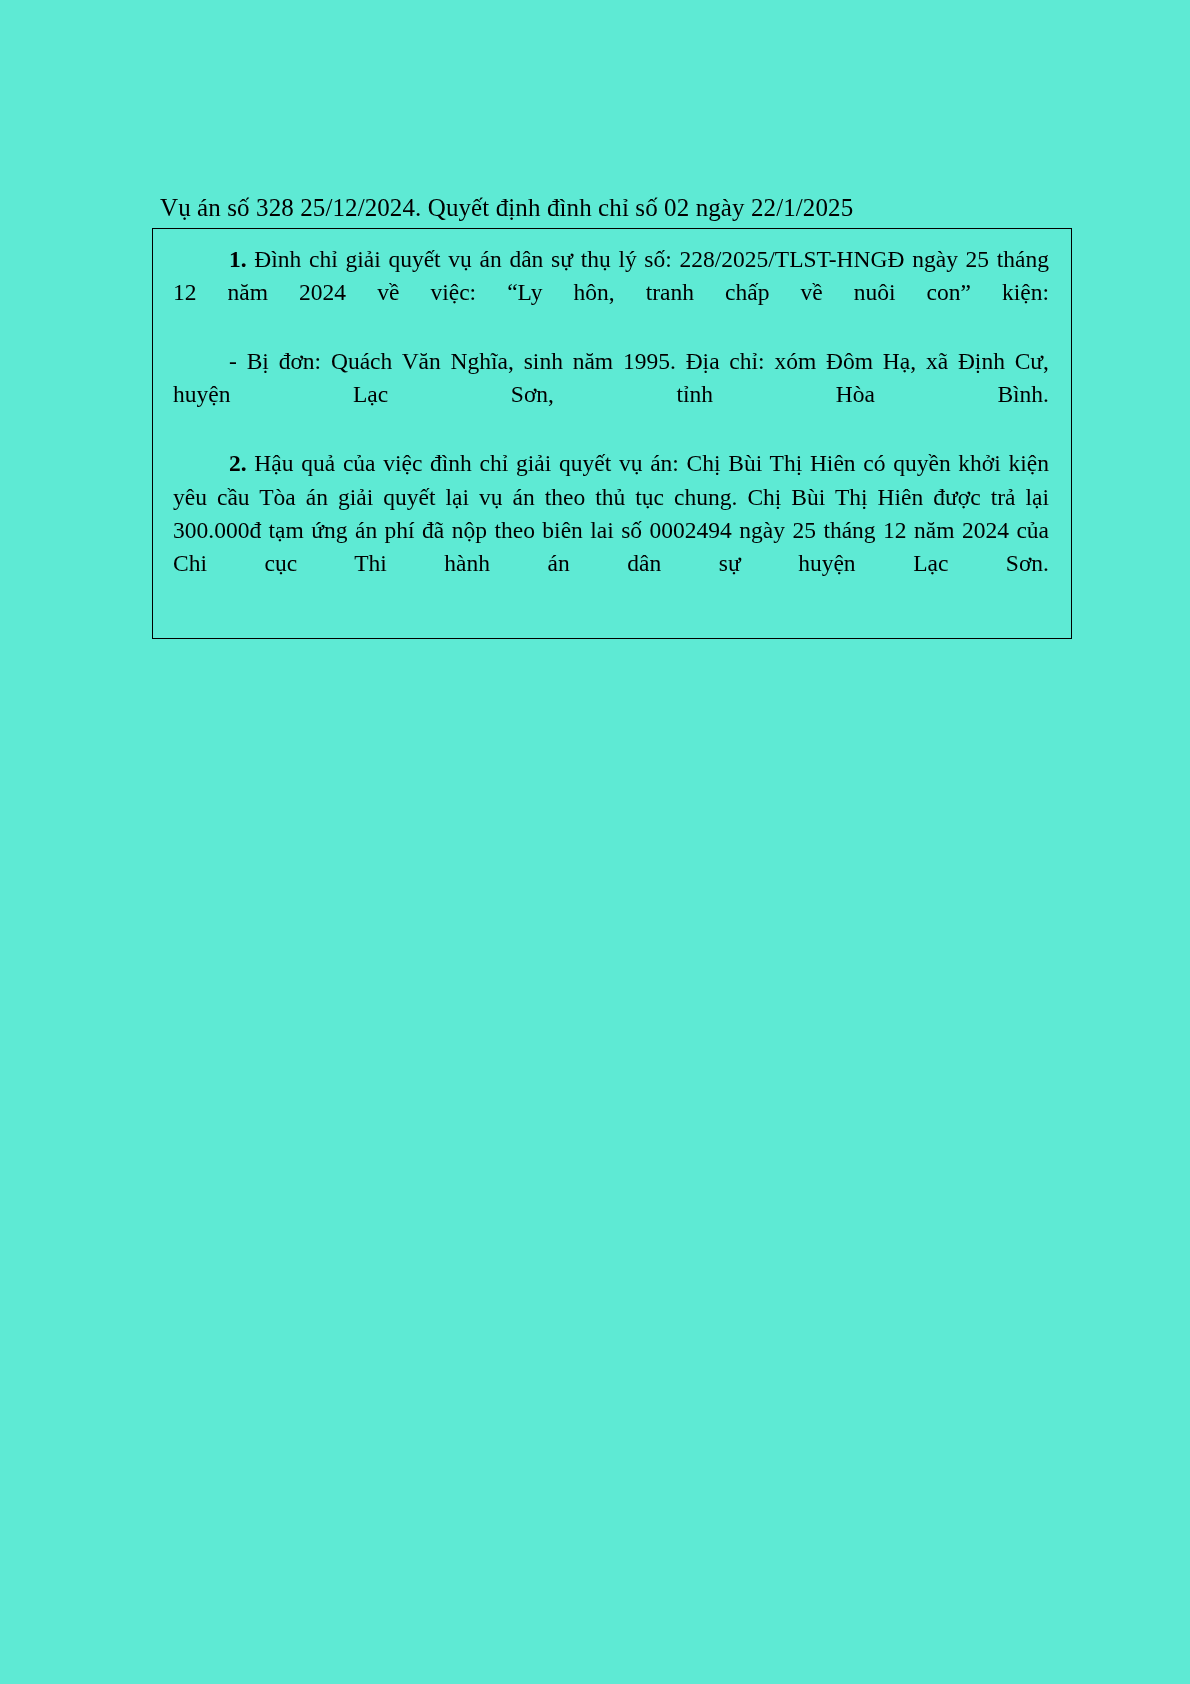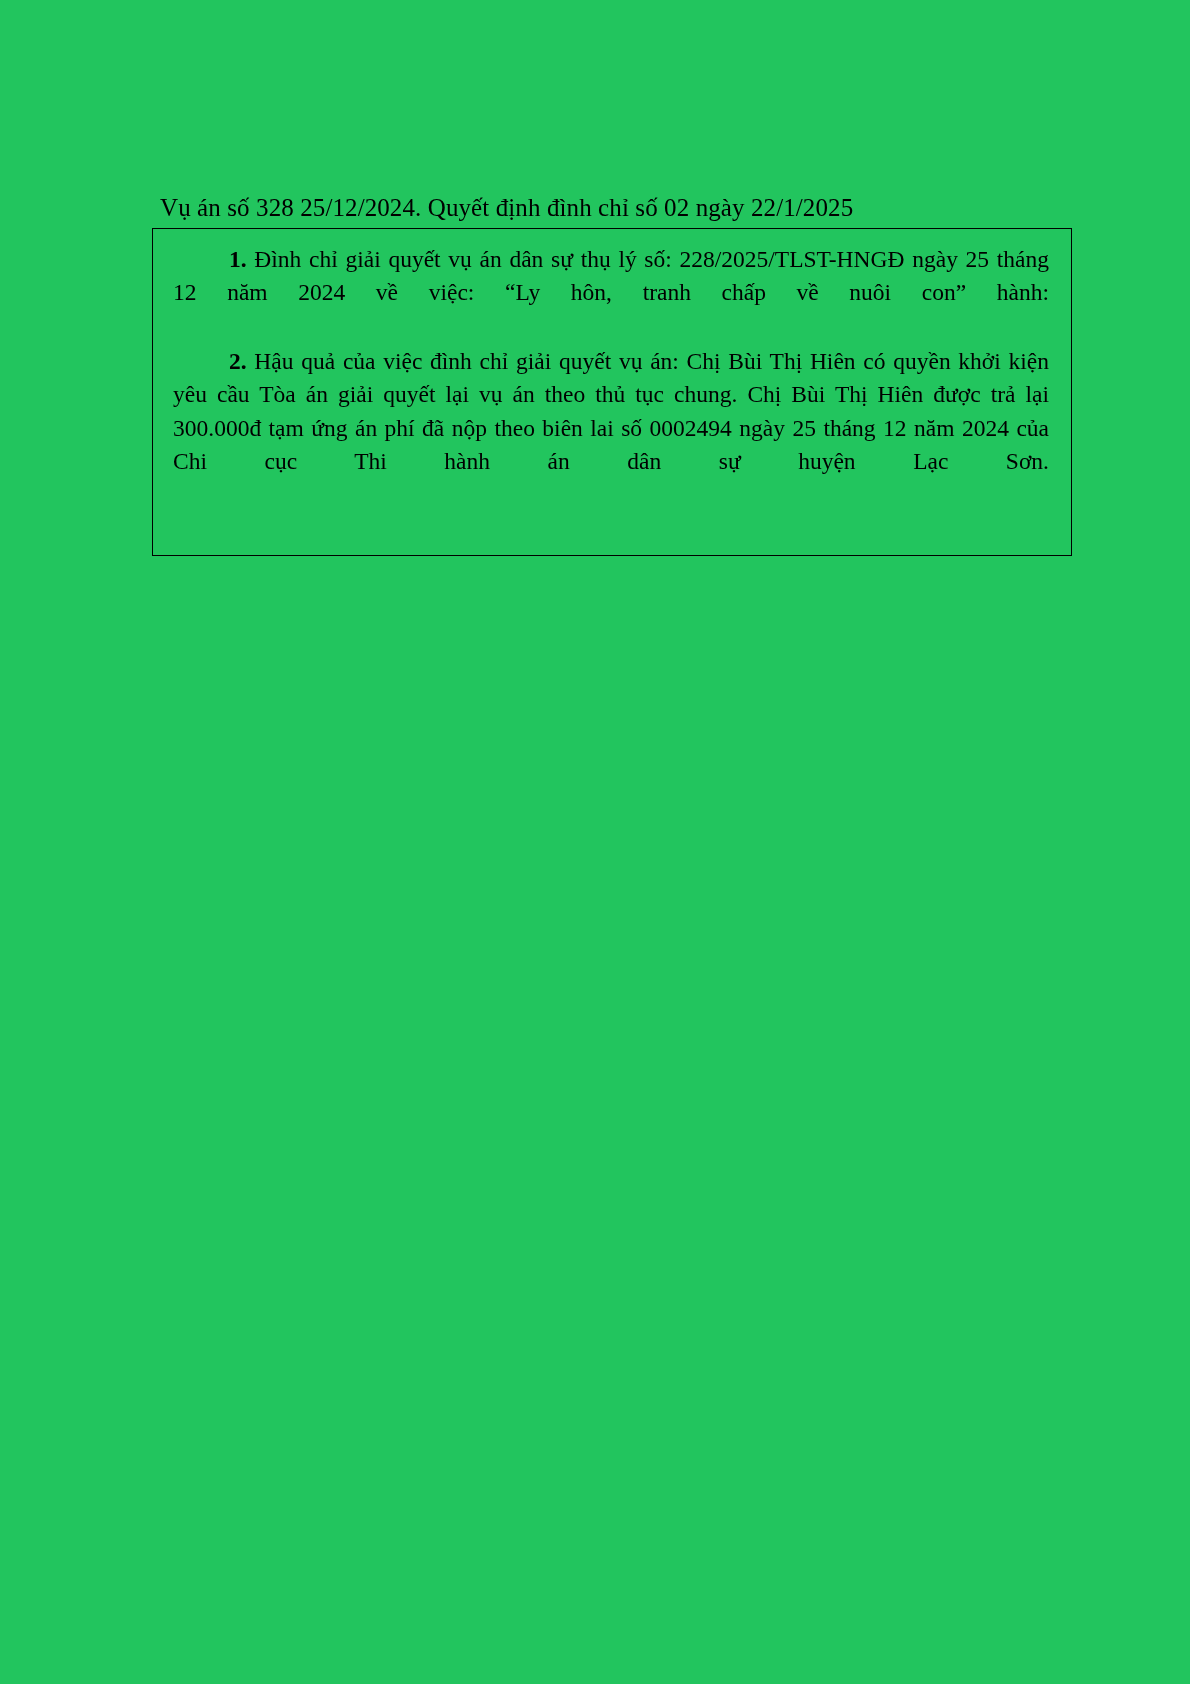--- a/index.html
+++ b/index.html
@@ -14,21 +14,21 @@
     color: #000000;
     position: relative;
     overflow: hidden;
   }
   .page {
     position: absolute;
     left: 0;
     top: 0;
     width: 1190px;
     height: 1684px;
-    background: #22c55e;
+    background: #5eead4;
   }
   .doc-heading {
     position: absolute;
     left: 160px;
     top: 192px;
     width: 920px;
     font-size: 25px;
     line-height: 1.25;
     letter-spacing: 0.1px;
     white-space: nowrap;
@@ -69,24 +69,27 @@
 <div class="page">
 
   <div class="doc-heading">Vụ án số 328 25/12/2024. Quyết định đình chỉ số 02 ngày 22/1/2025</div>
 
   <div class="content-box">
 
     <p class="para">
       <span class="num">1.</span>
       <span>Đình chỉ giải quyết vụ án dân sự thụ lý số: 228/2025/TLST-HNGĐ ngày 25 tháng 12 năm 2024 về việc:</span>
       <span class="italic">“Ly hôn, tranh chấp về nuôi con”</span>
-      <span>hành:</span>
+      <span>kiện:</span>
     </p>
 
 
+    <p class="para">
+      <span>- Bị đơn: Quách Văn Nghĩa, sinh năm 1995. Địa chỉ: xóm Đôm Hạ, xã Định Cư, huyện Lạc Sơn, tỉnh Hòa Bình.</span>
+    </p>
 
     <p class="para">
       <span class="num">2.</span>
       <span>Hậu quả của việc đình chỉ giải quyết vụ án:  Chị Bùi Thị Hiên có quyền khởi kiện yêu cầu Tòa án giải quyết lại vụ án theo thủ tục chung. Chị Bùi Thị Hiên được trả lại 300.000đ tạm ứng án phí đã nộp theo biên lai số 0002494 ngày 25 tháng 12 năm 2024 của Chi cục Thi hành án dân sự huyện Lạc Sơn.</span>
     </p>
 
   </div>
 
 </div>
 

